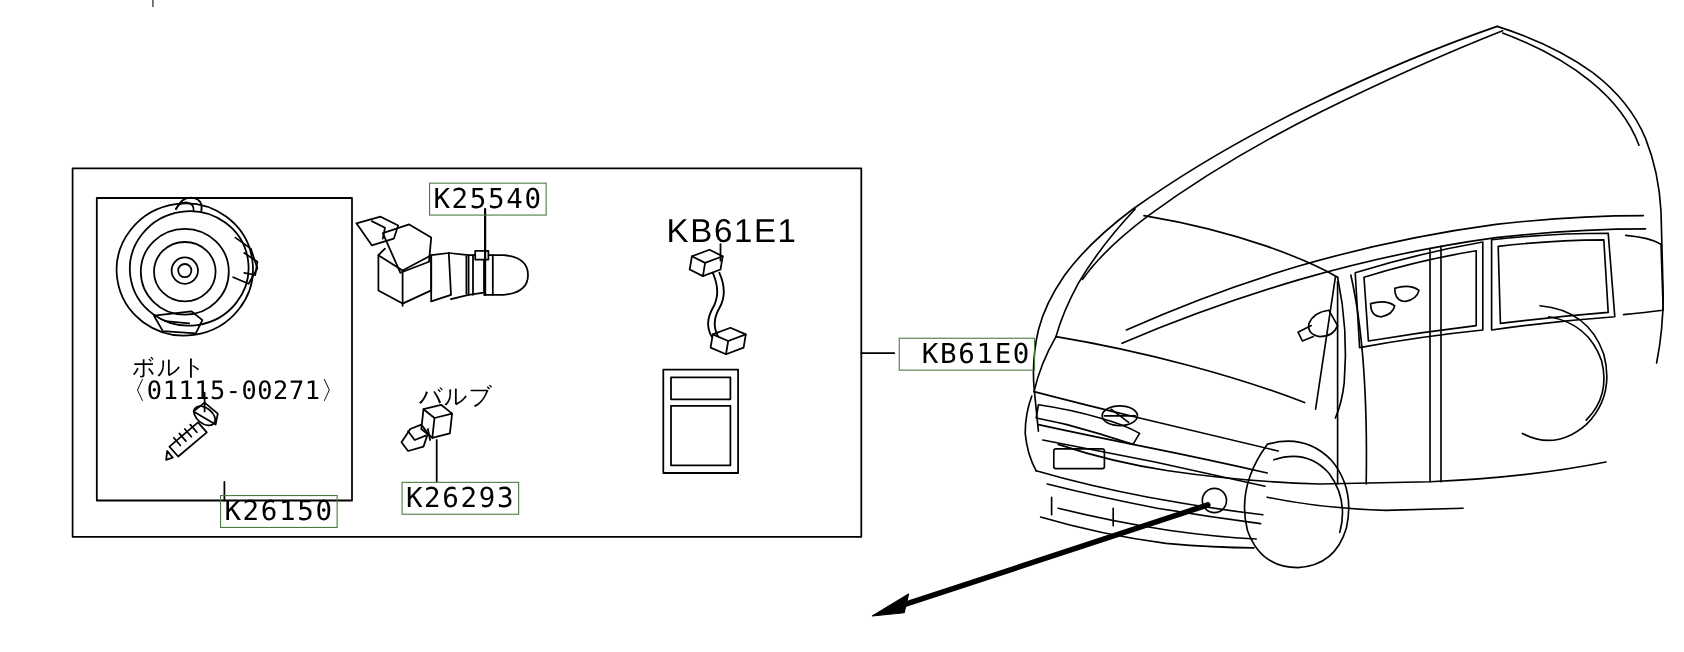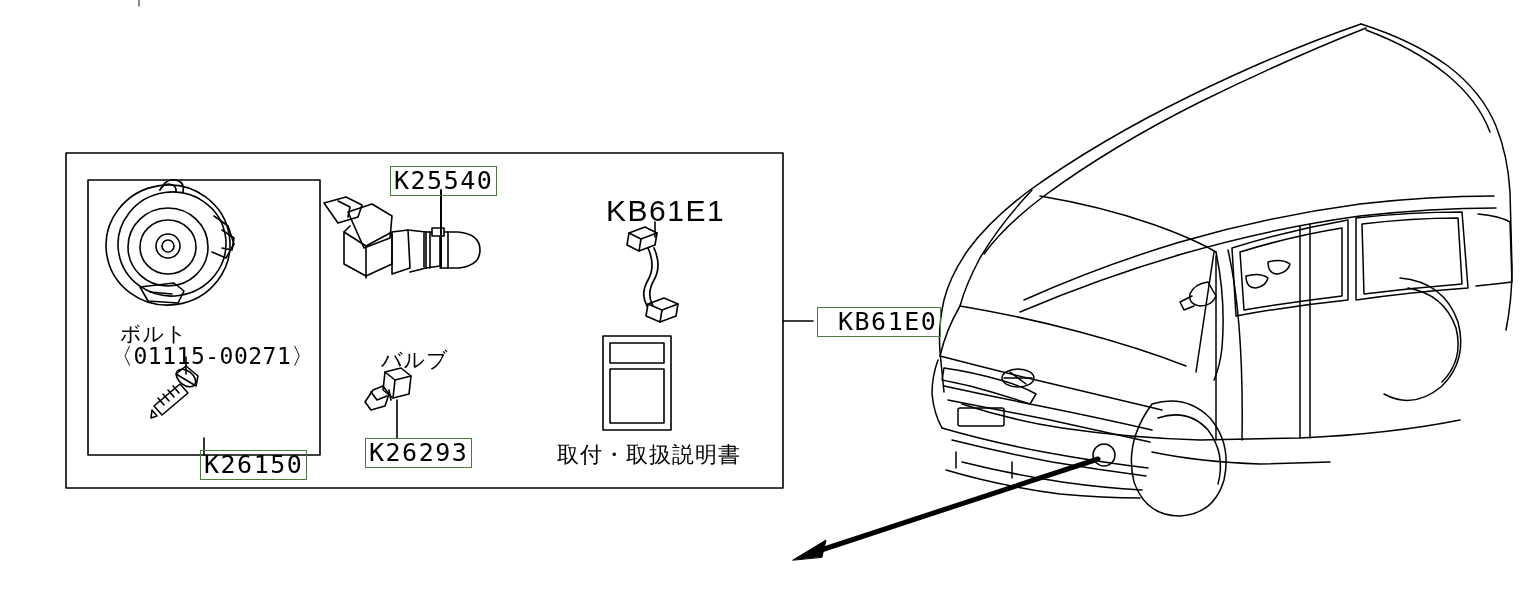--- a/index.html
+++ b/index.html
@@ -196,15 +196,14 @@
 
   <div class="lbl bolt-code" style="left:110px;top:345px;">〈01115-00271〉</div>
 
   <div class="lbl jp" style="left:381px;top:350px;">バルブ</div>
 
   <div class="lbl hl" style="left:352px;top:438px;margin-left:13px;">K26293</div>
 
 
   <div class="lbl hl" style="left:152px;top:450px;margin-left:48px;">K26150</div>
 
-  <div class="lbl jp" style="left:557px;top:444px;font-size:22px;">取付・取扱説明書</div>
 
 </div>
 
 </body></html>

